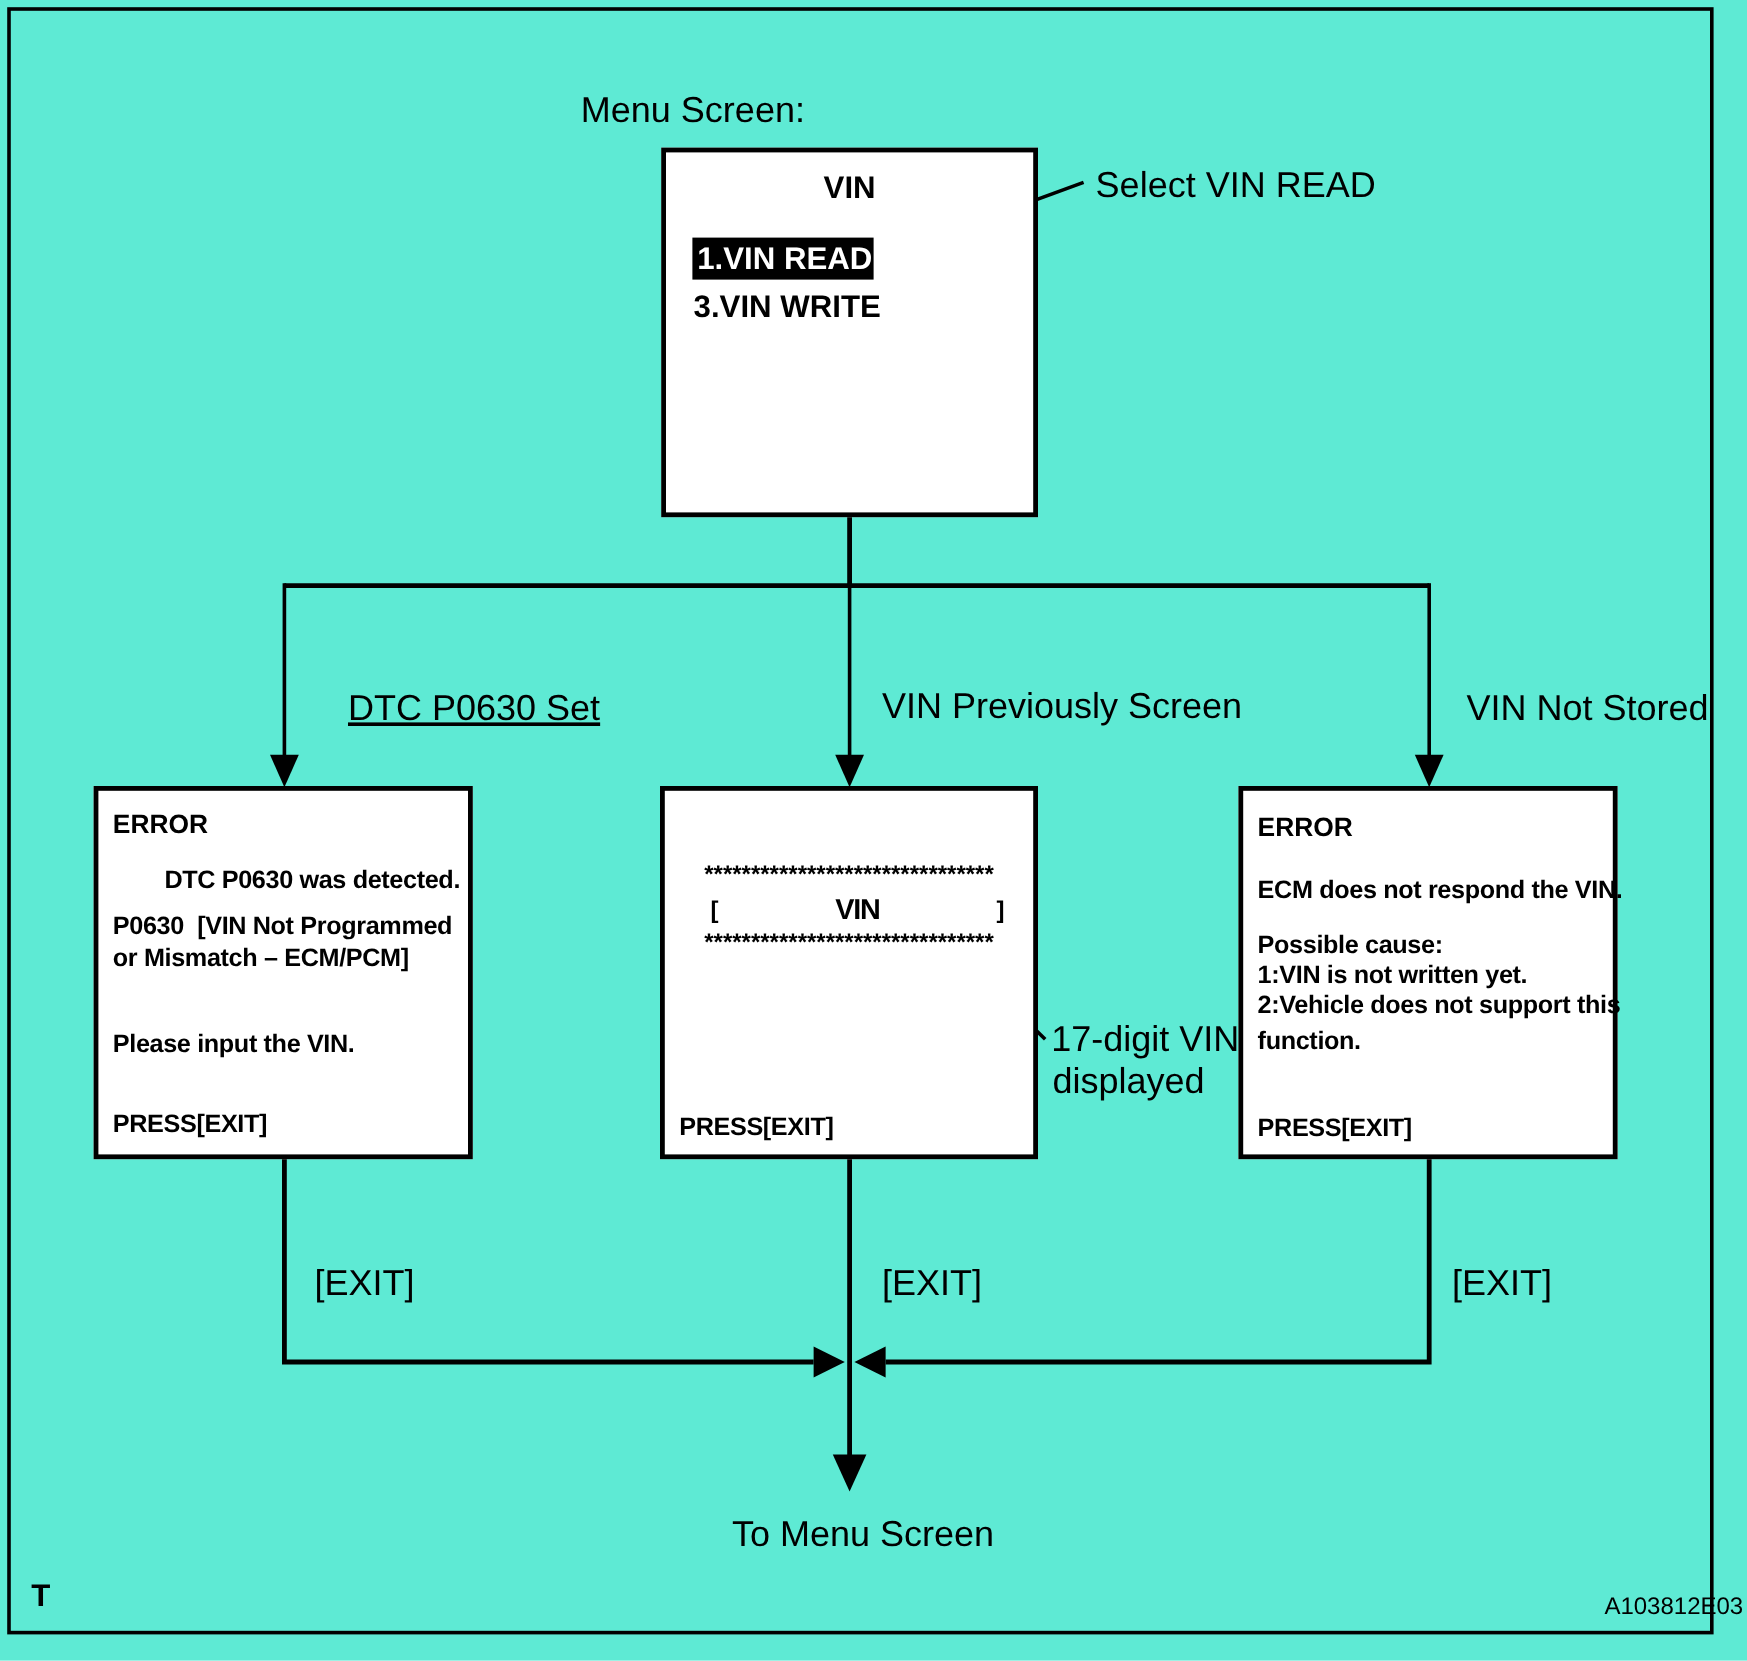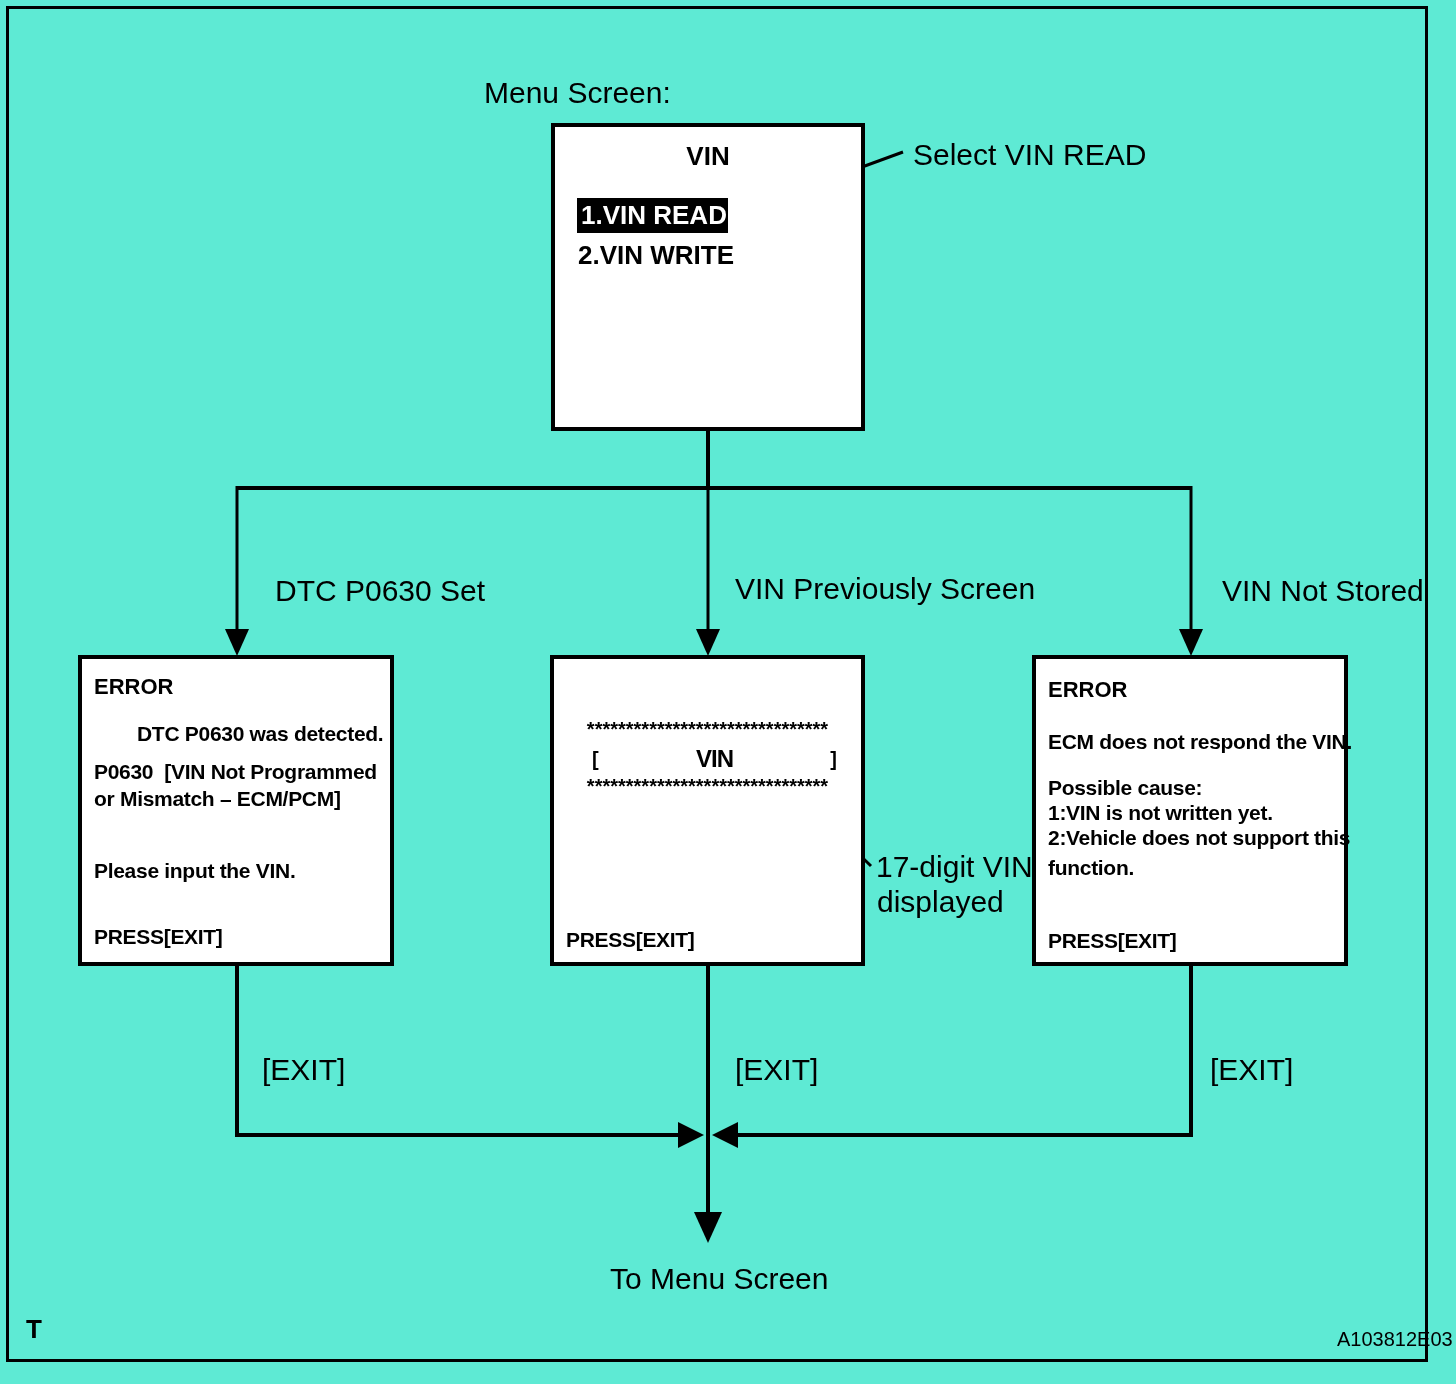--- a/index.html
+++ b/index.html
@@ -76,26 +76,26 @@
     <polygon points="738,1122 738,1148 712,1135"></polygon>
     <path d="M708 964 V1214" stroke-width="4"></path>
     <polygon points="694,1212 722,1212 708,1243"></polygon>
   </svg>
 
   <div class="label" style="left:484px; top:76px;">Menu Screen:</div>
 
   <div class="screen" style="left:551px; top:123px; width:314px; height:308px;">
     <div class="menu-title">VIN</div>
     <div class="menu-item selected">1.VIN READ</div>
-    <div class="menu-item plain">2.VIN WRITE</div>
+    <div class="menu-item plain">3.VIN WRITE</div>
   </div>
 
   <div class="label" style="left:913px; top:138px;">Select VIN READ</div>
 
-  <div class="label" style="left:275px; top:574px;">DTC P0630 Set</div>
+  <div class="label" style="left:290px; top:574px;text-decoration:underline;">DTC P0630 Set</div>
   <div class="label" style="left:735px; top:572px;">VIN Previously Screen</div>
   <div class="label" style="left:1222px; top:574px;">VIN Not Stored</div>
 
   <div class="screen" style="left:78px; top:655px; width:316px; height:311px;">
     <div class="sline err" style="top:16px;">ERROR</div>
     <div class="sline" style="top:63px;padding-left:43px;">DTC P0630 was detected.</div>
     <div class="sline" style="top:101px;">P0630  [VIN Not Programmed</div>
     <div class="sline" style="top:128px;">or Mismatch – ECM/PCM]</div>
     <div class="sline" style="top:200px;">Please input the VIN.</div>
     <div class="sline" style="top:266px;">PRESS[EXIT]</div>

